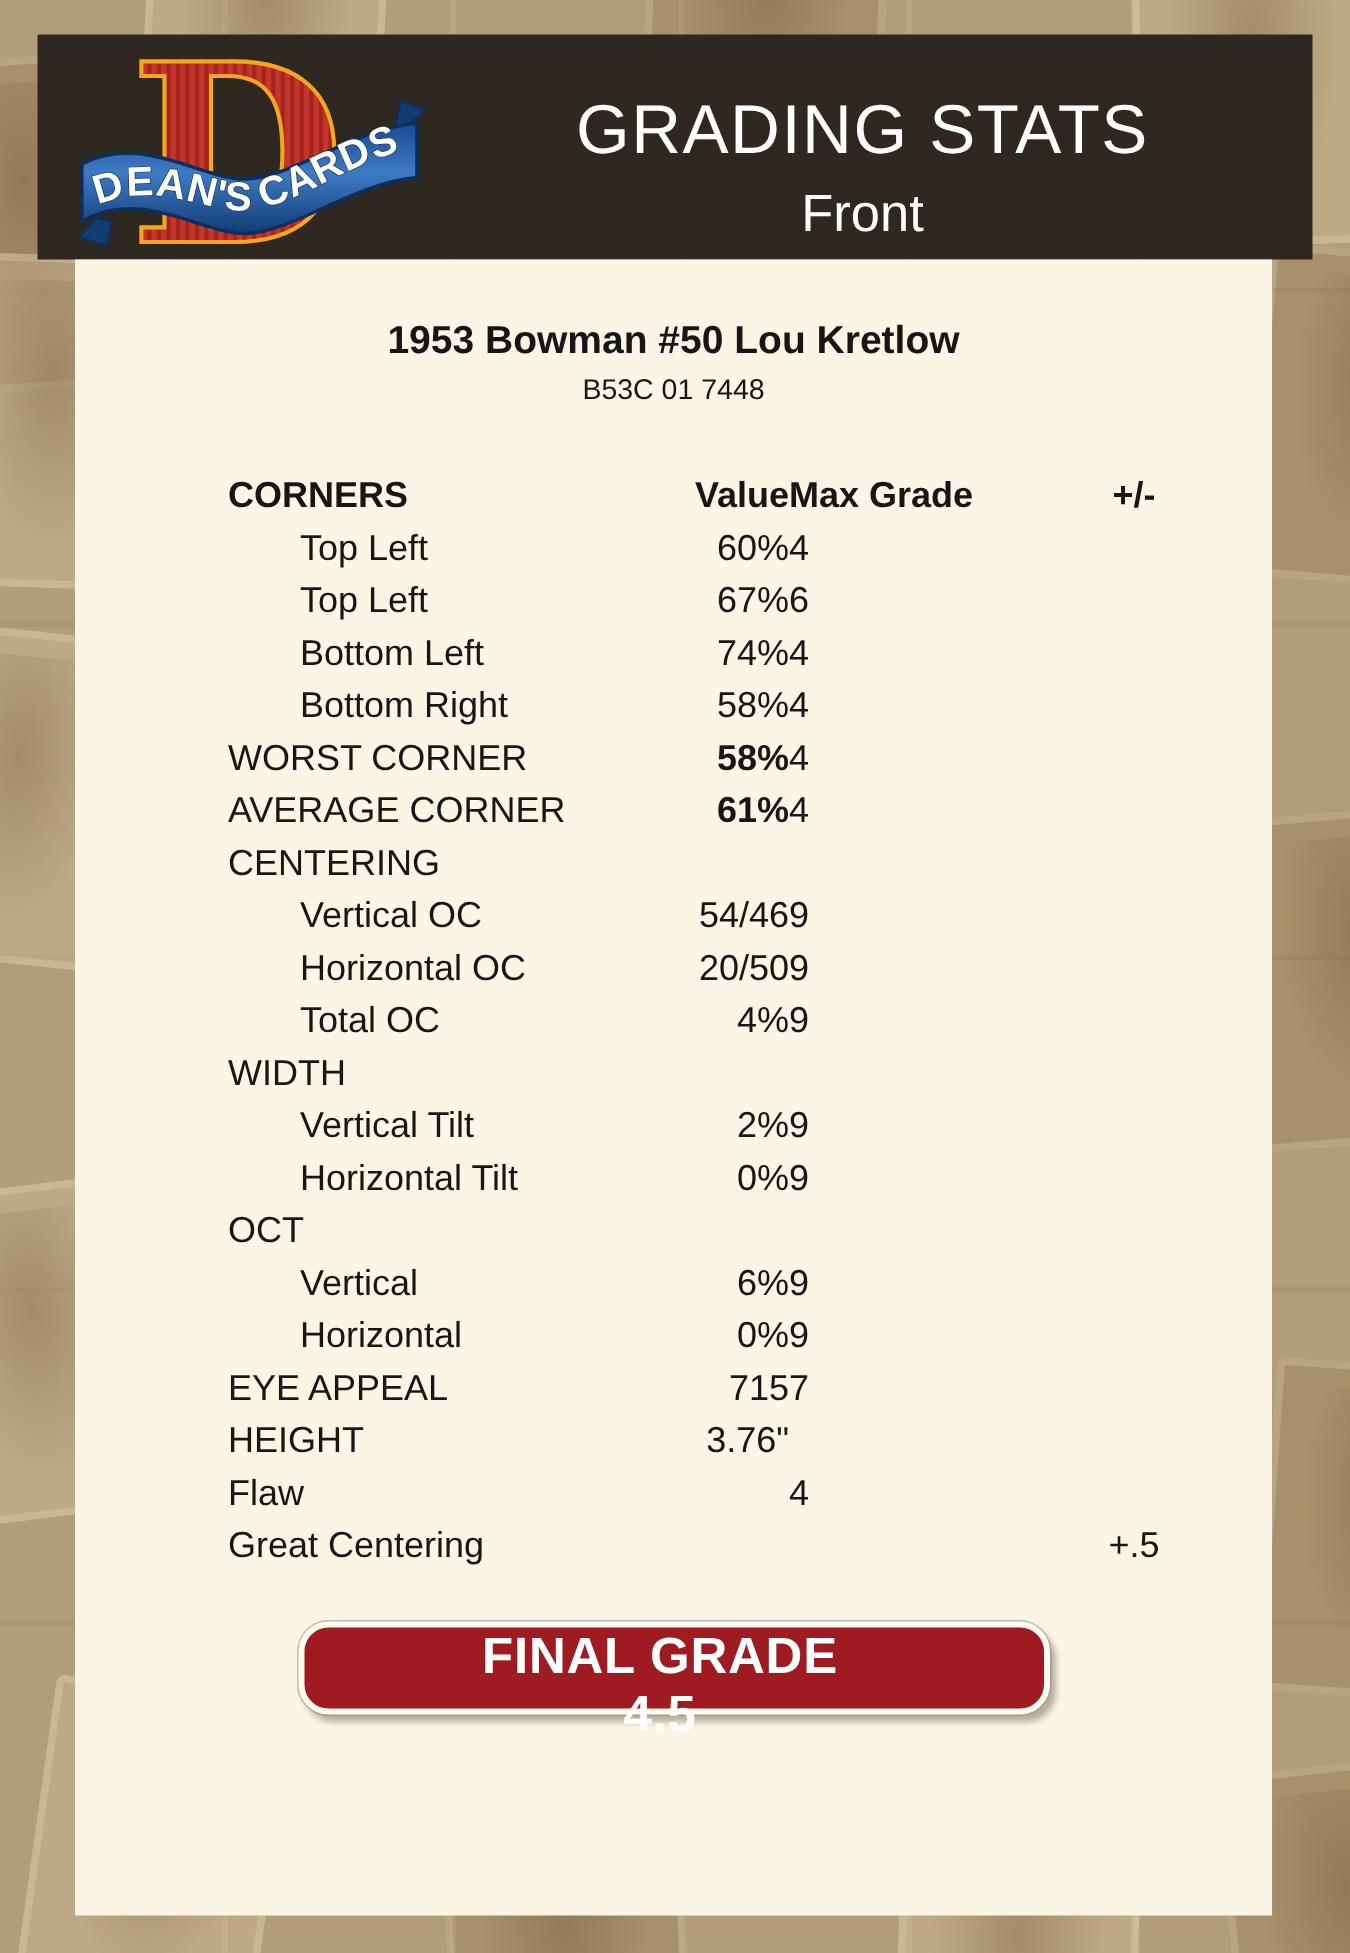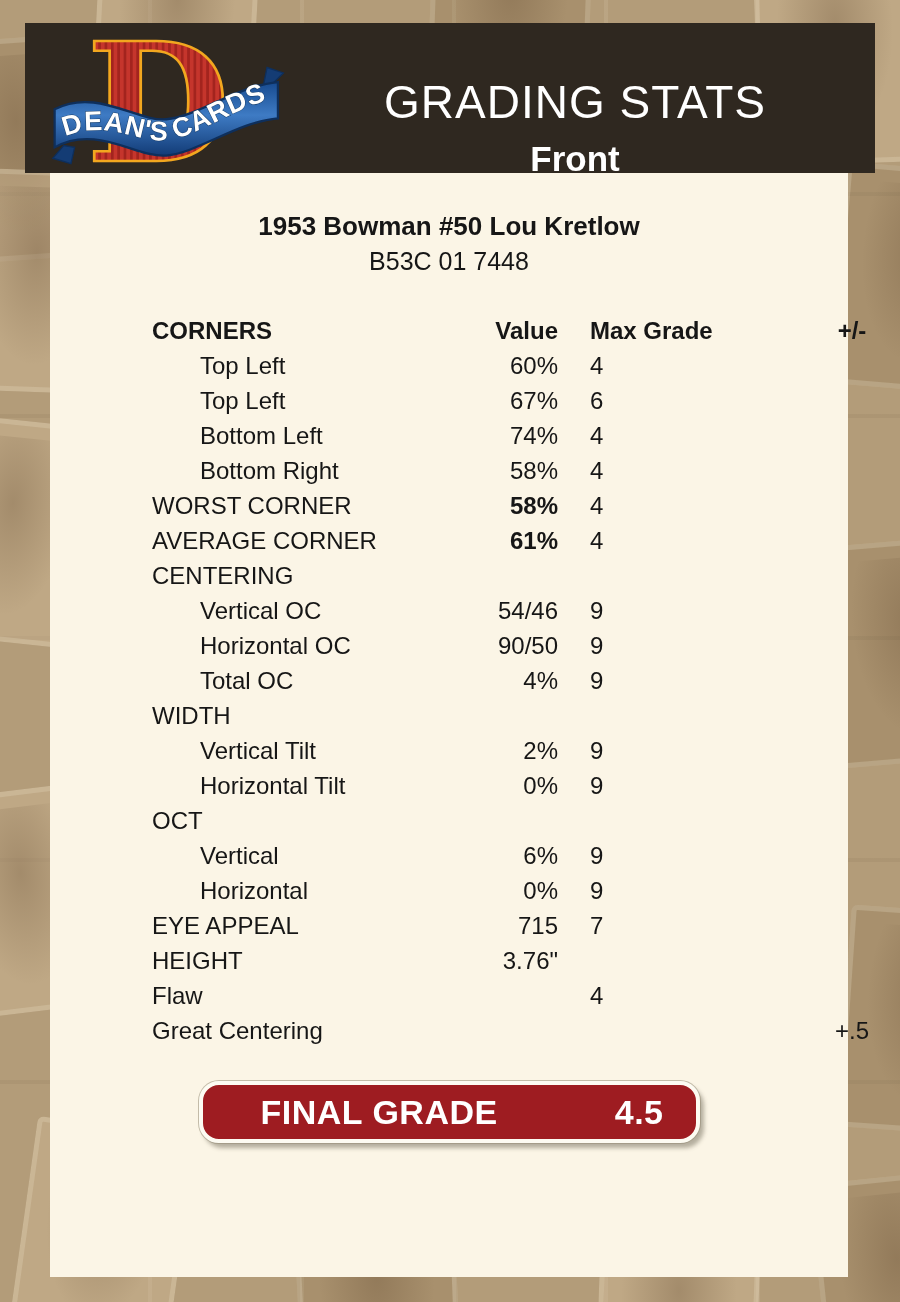--- a/index.html
+++ b/index.html
@@ -32,49 +32,49 @@
   .bc9{left:844px;top:910px;transform:rotate(4deg);}
   .bc10{left:22px;top:1126px;transform:rotate(8deg);}
   .bc11{left:298px;top:1192px;transform:rotate(-3deg);}
   .bc12{left:598px;top:1208px;transform:rotate(2deg);}
   .bc13{left:820px;top:1176px;transform:rotate(-6deg);}
   .bc14{left:-44px;top:170px;transform:rotate(2deg);}
 
   
   .topbar{position:absolute;left:25px;top:23px;width:850px;height:150px;background:#2F2820;}
   .logo{position:absolute;left:26px;top:6px;width:236px;height:146px;}
-  .bar-titles{position:absolute;left:250px;right:0;top:0;text-align:center;color:#FFFFFF;margin-top:16px;}
+  .bar-titles{position:absolute;left:250px;right:0;top:0;text-align:center;color:#FFFFFF;}
   .bar-title{padding-top:38px;line-height:50px;font-size:46px;font-weight:400;letter-spacing:1px;}
-  .bar-subtitle{margin-top:10px;line-height:44px;font-size:35px;font-weight:700;}
+  .bar-subtitle{margin-top:10px;line-height:44px;font-size:35px;font-weight:400;}
 
   
   .panel{position:absolute;left:50px;top:173px;width:798px;height:1104px;background:#FBF5E6;
     box-sizing:border-box;padding-top:36px;color:#161616;}
   .card-title{height:34px;line-height:34px;text-align:center;font-size:26px;font-weight:bold;}
-  .card-serial{height:36px;line-height:36px;text-align:center;font-size:25px;}
+  .card-serial{height:36px;line-height:36px;text-align:center;font-size:19px;}
 
   
   .stats{margin:34px 0 0 102px;width:634px;font-size:24px;}
-  .trow{display:grid;grid-template-columns:244px 130px 200px 60px;height:35px;line-height:35px;align-items:center;gap:32px;}
+  .trow{display:grid;grid-template-columns:244px 130px 200px 60px;height:35px;line-height:35px;align-items:center;}
   .trow.gap{margin-top:0;}
   .c-label{text-align:left;white-space:nowrap;}
   .trow.indent .c-label{padding-left:48px;}
   .c-value{text-align:right;}
   .c-max{}
   .c-pm{text-align:center;}
   .trow.bold .c-label{font-weight:normal;}
   .trow.vbold .c-value{font-weight:bold;}
   .thead .c-label,.thead .c-value,.thead .c-max,.thead .c-pm{font-weight:bold;}
 
   
   .final-btn{margin:33px auto 0;width:501px;height:62px;box-sizing:border-box;
     background:#9E1C21;border:4px solid #FDFBF2;border-radius:20px;
     box-shadow:0 0 0 1px rgba(150,140,118,0.55), 4px 5px 4px rgba(95,88,70,0.45);
     display:flex;align-items:center;justify-content:space-between;
-    padding:0 32px 0 58px;color:#FFFFFF;font-size:34px;font-weight:bold;letter-spacing:0.5px;}
+    padding:0 76px 0 58px;color:#FFFFFF;font-size:34px;font-weight:bold;letter-spacing:0.5px;flex-direction:column;}
 </style>
 </head>
 <body>
 
 <div class="bg">
   <div class="bgcard bc1"></div>
   <div class="bgcard light bc2"></div>
   <div class="bgcard bc3"></div>
   <div class="bgcard light bc4"></div>
   <div class="bgcard bc5"></div>
@@ -179,21 +179,21 @@
           <span class="c-pm"></span>
         </div>
         <div class="trow indent">
           <span class="c-label">Vertical OC</span>
           <span class="c-value">54/46</span>
           <span class="c-max">9</span>
           <span class="c-pm"></span>
         </div>
         <div class="trow indent">
           <span class="c-label">Horizontal OC</span>
-          <span class="c-value">90/50</span>
+          <span class="c-value">20/50</span>
           <span class="c-max">9</span>
           <span class="c-pm"></span>
         </div>
         <div class="trow indent">
           <span class="c-label">Total OC</span>
           <span class="c-value">4%</span>
           <span class="c-max">9</span>
           <span class="c-pm"></span>
         </div>
         <div class="trow bold">

